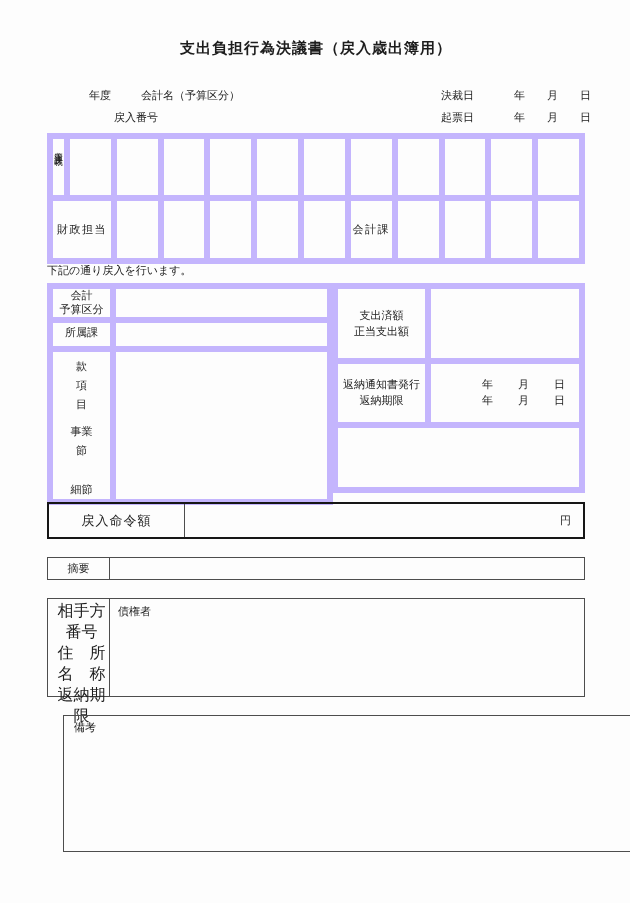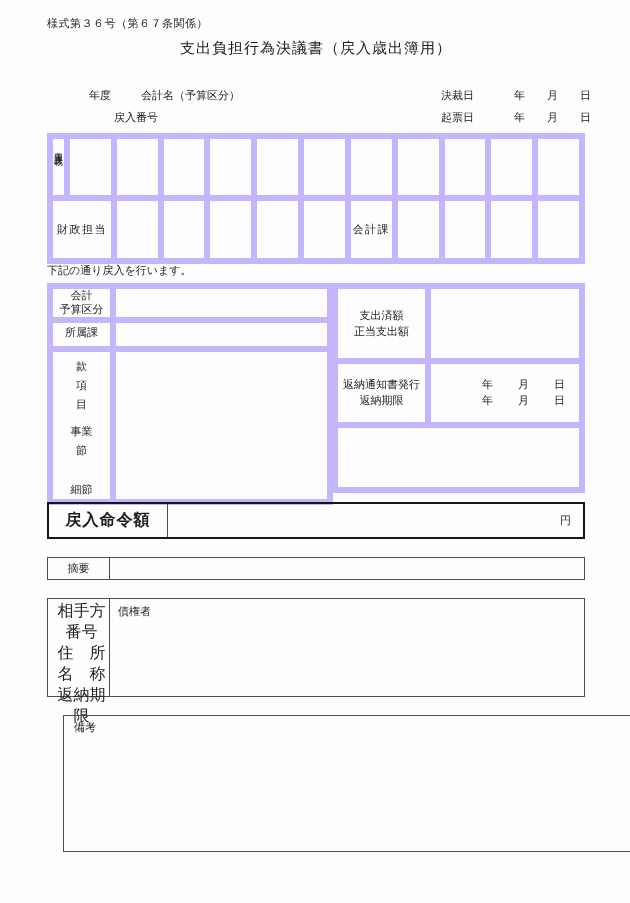--- a/index.html
+++ b/index.html
@@ -6,21 +6,21 @@
   html,body { background:#e9e9e9; }
   .page {
     position:relative; width:630px; height:903px;
     background:#fdfdfd; color:#1d1d1d;
     font-family:"DejaVu Serif","Liberation Serif",serif;
     font-size:11px; overflow:hidden; margin:0 auto;
   }
   .abs { position:absolute; }
   .form-number { left:47px; top:16px; font-size:11px; letter-spacing:0.5px; }
   .doc-title { left:47px; top:39px; width:538px; text-align:center;
-    font-size:15px; font-weight:normal; letter-spacing:1px; }
+    font-size:15px; font-weight:bold; letter-spacing:1px; }
   .meta { font-size:11px; line-height:13px; }
   table { border-collapse:collapse; table-layout:fixed; }
   td { border:6px solid #c4b5fd; font-size:11px; vertical-align:middle;
     text-align:center; overflow:hidden; }
   
   .approval-table { left:47px; top:133px; width:538px; }
   .approval-table col.narrow { width:17px; }
   .approval-table tr.r1 { height:62px; }
   .approval-table tr.r2 { height:63px; }
   .vcell { vertical-align:top; padding-top:3px; }
@@ -44,23 +44,23 @@
   .dt-right col.lblc { width:93px; }
   .dt-right tr.rd { height:75px; }
   .dt-right tr.re { height:64px; }
   .dt-right tr.rf { height:65px; }
   .two-line15 { line-height:16px; }
   .dates-cell { vertical-align:middle; text-align:left; }
   .date-line { display:flex; column-gap:25px; padding-left:51px; line-height:16px; }
   
   .order-box { left:47px; top:502px; width:538px; height:37px;
     border:2px solid #161616; display:flex; }
-  .order-label { width:119px; border-right:1px solid #4d4d4d;
+  .order-label { width:136px; border-right:1px solid #4d4d4d;
     display:flex; align-items:center; justify-content:center;
-    font-size:16px; font-weight:bold; letter-spacing:1px; }
+    font-size:13px; font-weight:normal; letter-spacing:1px; }
   .order-value { flex:1; display:flex; align-items:center;
     justify-content:flex-end; padding-right:12px; font-size:11px; }
   
   .summary-row { left:47px; top:557px; width:538px; height:23px;
     border:1px solid #4d4d4d; display:flex;gap:24px; }
   .summary-label { width:62px; border-right:1px solid #4d4d4d;
     display:flex; align-items:center; justify-content:center; }
   .summary-value { flex:1; }
   
   .payee-box { left:47px; top:598px; width:538px; height:99px;
@@ -73,21 +73,20 @@
   
   .remarks-box { left:63px; top:715px; width:573px; height:137px;
     border:1px solid #4d4d4d; }
   .remarks-label { padding:4px 0 0 10px; display:inline-block; }
 </style>
 </head>
 <body>
 
 <div class="page">
 
-  <div class="abs form-number">様式第３６号（第６７条関係）</div>
 
   <div class="abs doc-title">支出負担行為決議書（戻入歳出簿用）</div>
 
   <span class="abs meta" style="left:89px;top:89px">年度</span>
   <span class="abs meta" style="left:141px;top:89px">会計名（予算区分）</span>
   <span class="abs meta" style="left:441px;top:89px">決裁日</span>
   <span class="abs meta" style="left:514px;top:89px">年</span>
   <span class="abs meta" style="left:547px;top:89px">月</span>
   <span class="abs meta" style="left:580px;top:89px">日</span>
 

